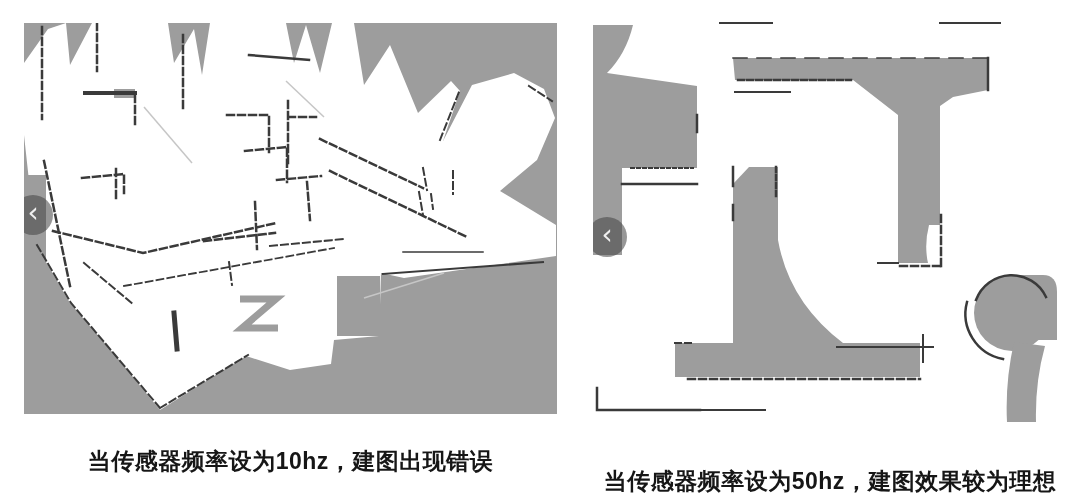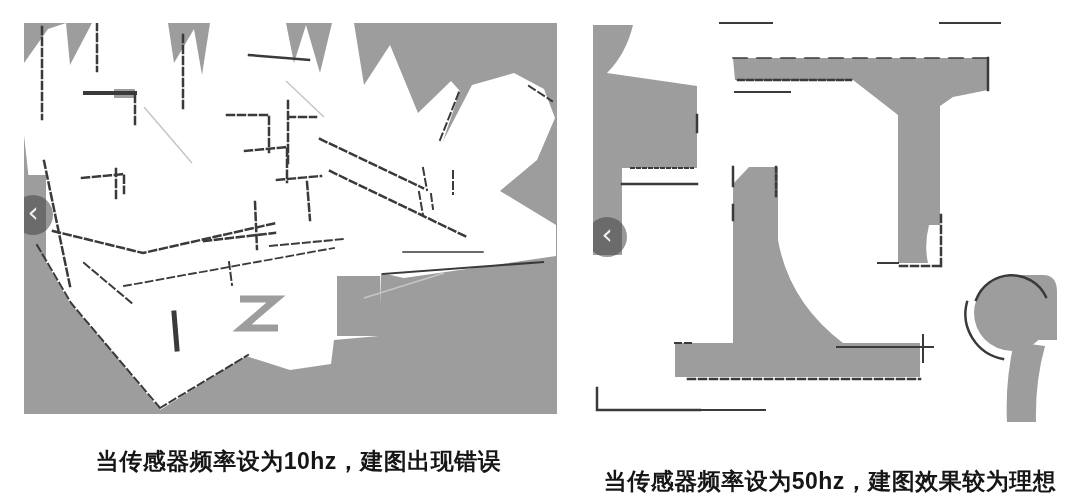--- a/index.html
+++ b/index.html
@@ -24,21 +24,21 @@
   .gz{stroke:var(--map-unknown-gray);fill:none;}
   .nav-btn{position:absolute;width:40px;height:40px;border:none;border-radius:50%;
            background:var(--nav-circle);padding:0;cursor:pointer;
            display:flex;align-items:center;justify-content:center;}
   .nav-btn span{color:var(--nav-glyph);font-size:28px;line-height:36px;
                 font-family:"DejaVu Sans",sans-serif;transform:translateY(-2px);}
   .nav-btn.left{left:-11px;top:172px;}
   .nav-btn.right{left:-6px;top:204px;}
   .caption{position:absolute;text-align:center;font-size:23px;font-weight:700;
            color:var(--caption-text);letter-spacing:0.5px;}
-  .caption.left{left:32px;top:446px;width:533px;}
+  .caption.left{left:24px;top:446px;width:533px;}
   .caption.right{left:593px;top:466px;width:474px;}
 </style>
 </head>
 <body>
 
 <div class="stage">
 
   <div class="map-wrap left">
     <svg viewBox="0 0 533 391" preserveAspectRatio="none">
       <rect class="g" x="0" y="0" width="533" height="391"></rect>

